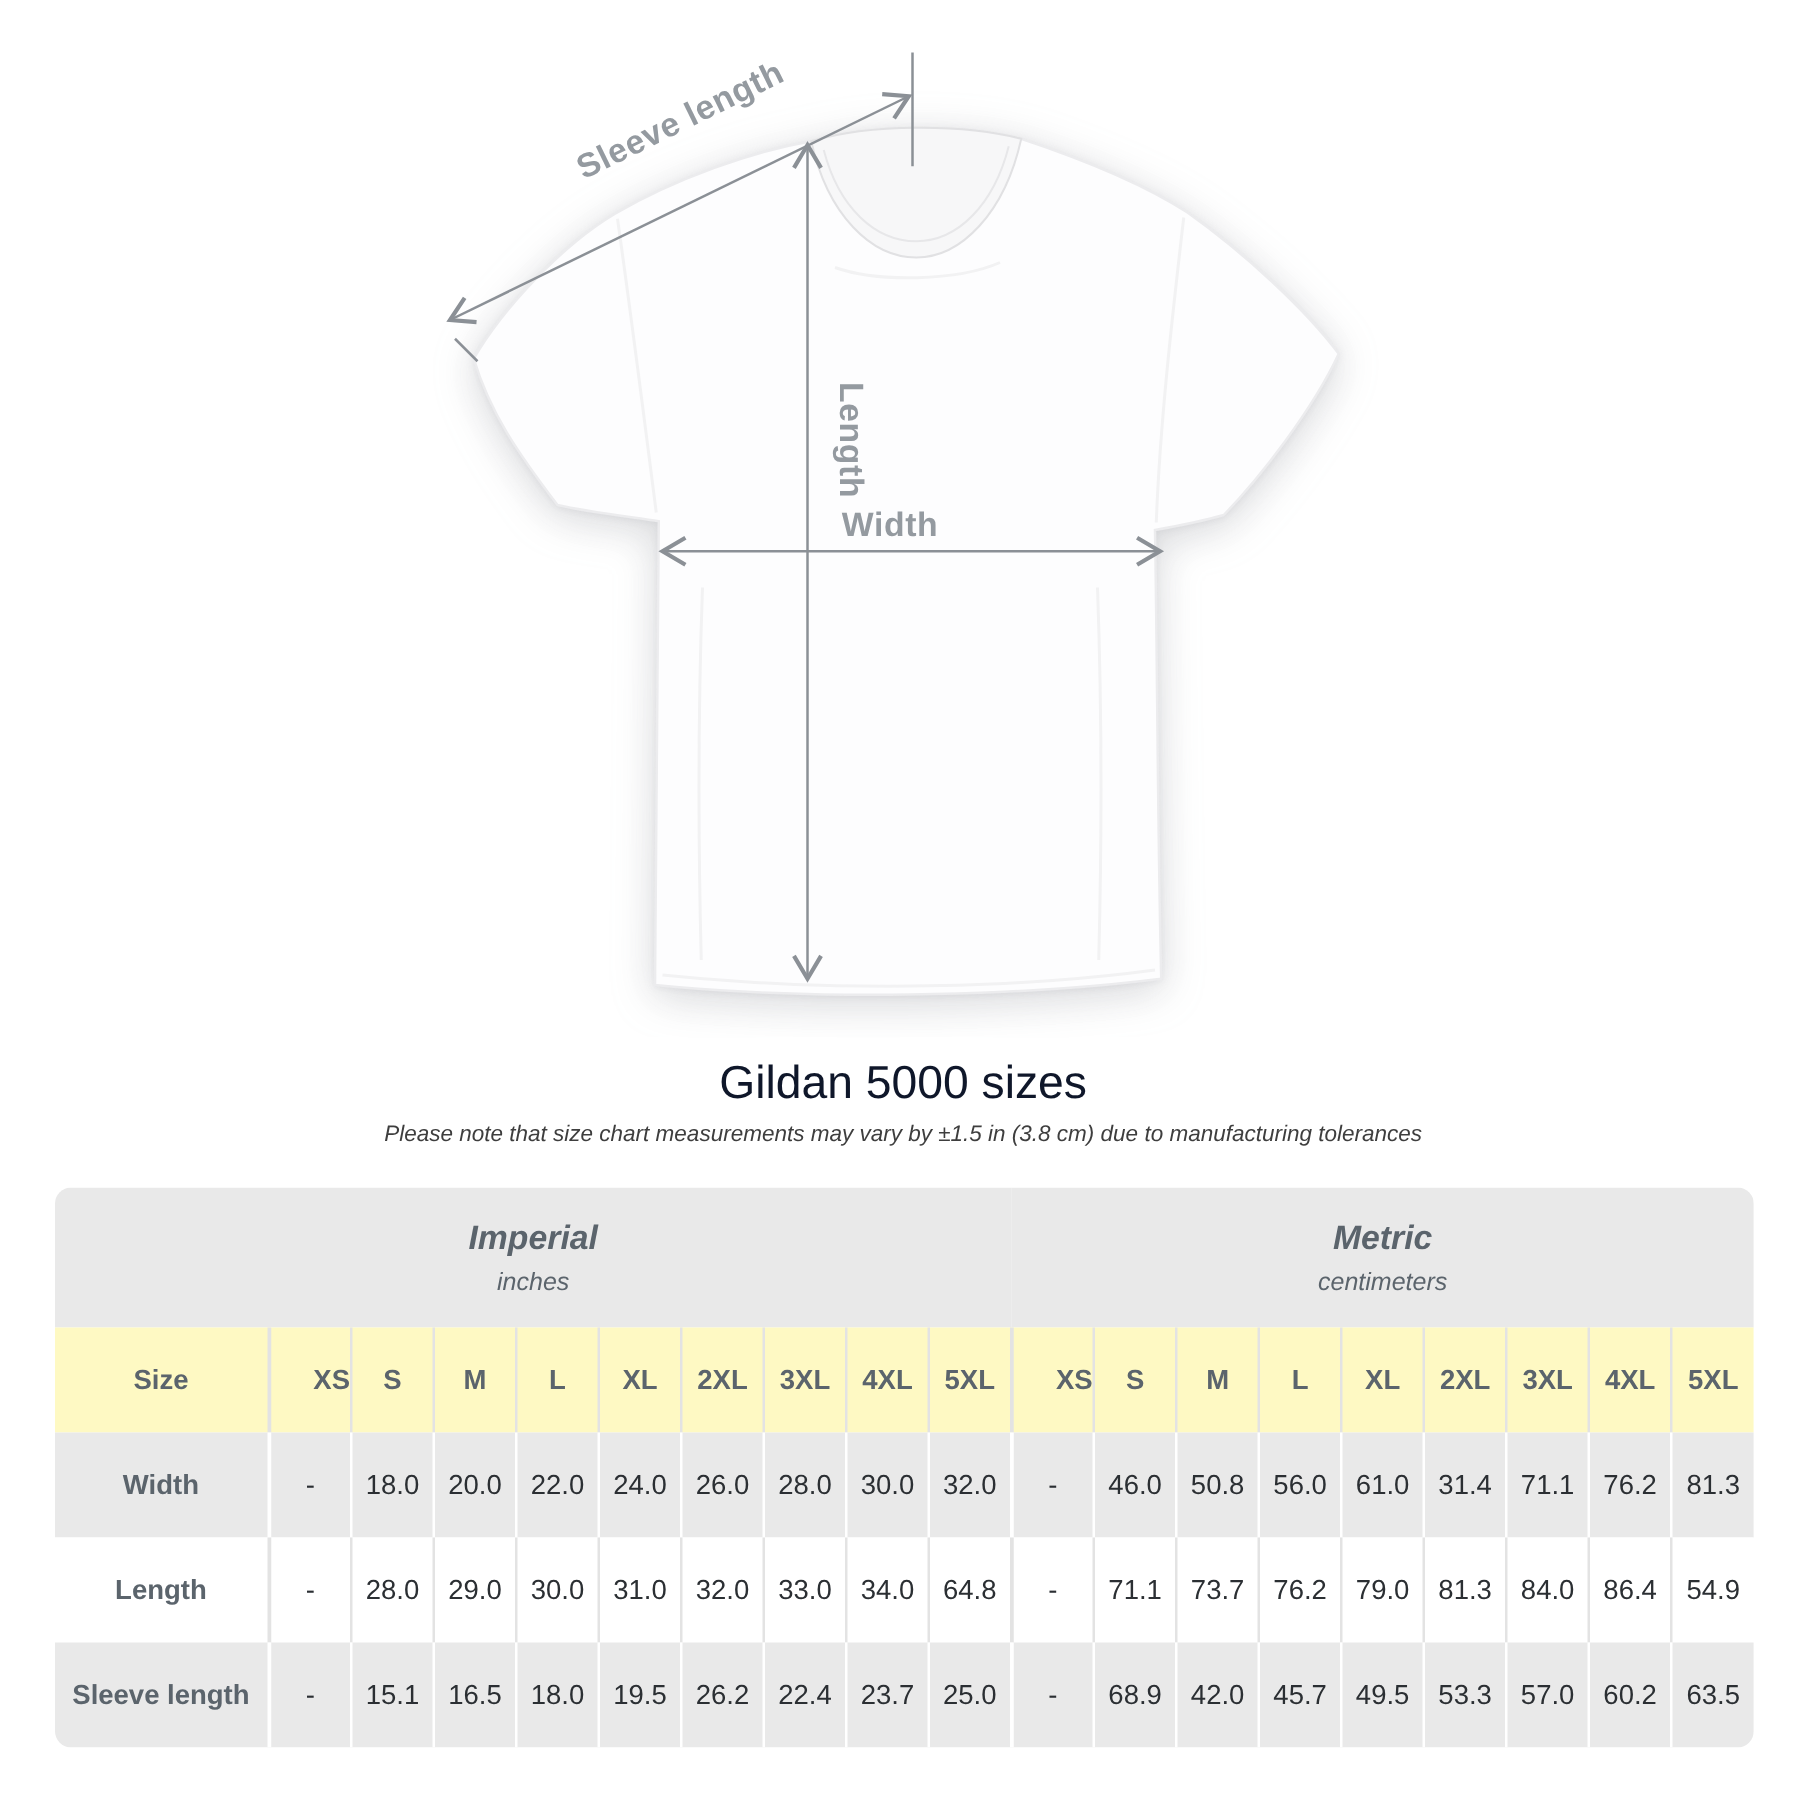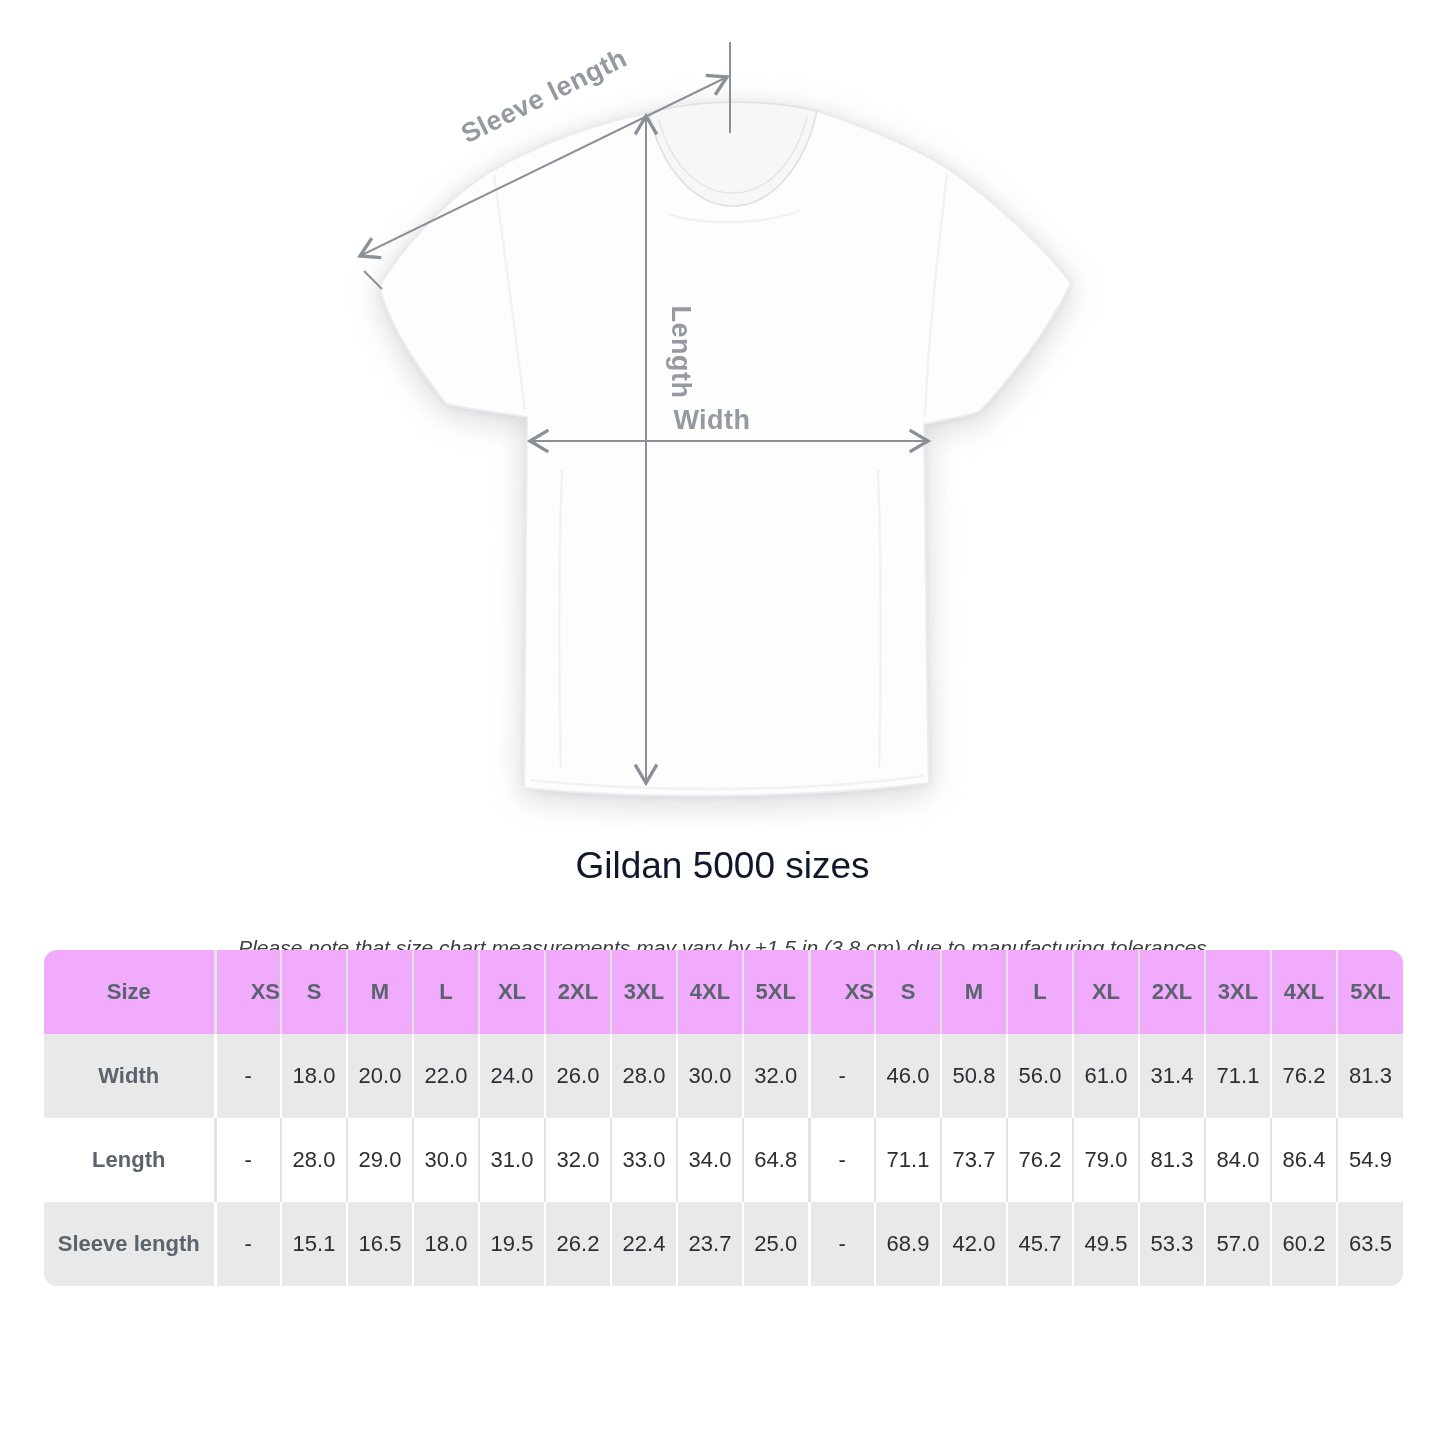--- a/index.html
+++ b/index.html
@@ -16,37 +16,37 @@
   .crease{fill:none;stroke:#f2f2f3;stroke-width:2.4;}
   .dim{stroke:#8b9096;stroke-width:2;fill:none;}
   .dim-label{fill:#949aa0;font-size:27px;font-weight:bold;letter-spacing:.5px;}
   
   .page-title{
     position:absolute;left:0;top:846;width:100%;text-align:center;
     font-size:37px;line-height:40px;font-weight:normal;color:#0f172a;top:846px;
   }
   .page-subtitle{
     position:absolute;left:0;top:894px;width:100%;text-align:center;
-    font-size:21px;line-height:27px;font-style:italic;color:#3e3e3e;margin-top:40px;
+    font-size:18px;line-height:27px;font-style:italic;color:#3e3e3e;
   }
   
   .table-wrap{
     position:absolute;left:44px;top:950px;width:1359px;border-radius:13px;overflow:hidden;
   }
   table.size-table{border-collapse:collapse;table-layout:fixed;width:1359px;}
   .col-label{width:171px;}
   .col-size{width:66px;}
   .size-table th,.size-table td{
     padding:0;text-align:center;vertical-align:middle;
     font-size:22px;color:#2b2f33;font-weight:normal;
   }
   tr.band th{height:112px;background:#e9e9e9;vertical-align:middle;}
   .unit{font-size:27px;font-weight:bold;font-style:italic;color:#5b646c;line-height:30px;}
   .unit-sub{font-size:20px;font-style:italic;color:#5b646c;line-height:24px;margin-top:9px;}
-  tr.sizes th{height:84px;background:#f0abfc;font-weight:bold;color:#5b646c;}
+  tr.sizes th{height:84px;background:#fef9c3;font-weight:bold;color:#5b646c;}
   tr.sizes th.c{border-left:2px solid #e3e3e3;}
   tr.sizes th.grp{border-left-width:3px;text-align:right;}
   tbody tr{height:84px;}
   tbody tr.gray td{background:#e9e9e9;}
   tbody tr.white td{background:#ffffff;}
   tbody tr.gray td.c{border-left:2px solid #ffffff;}
   tbody tr.white td.c{border-left:2px solid #e3e3e3;}
   tbody tr.gray td.grp,tbody tr.white td.grp{border-left-width:3px;}
   td.rowlabel{font-weight:bold;color:#5b646c;}
 </style>
@@ -130,20 +130,30 @@
           <col class="col-size">
           <col class="col-size">
           <col class="col-size">
           <col class="col-size">
           <col class="col-size">
           <col class="col-size">
           <col class="col-size">
           <col class="col-size">
       </colgroup>
       <thead>
+        <tr class="band">
+          <th colspan="10">
+            <div class="unit">Imperial</div>
+            <div class="unit-sub">inches</div>
+          </th>
+          <th colspan="9">
+            <div class="unit">Metric</div>
+            <div class="unit-sub">centimeters</div>
+          </th>
+        </tr>
         <tr class="sizes" id="size-cols">
           <th class="rowlabel">Size</th>
 
         <th class="c grp">XS</th>
             <th class="c">S</th>
             <th class="c">M</th>
             <th class="c">L</th>
             <th class="c">XL</th>
             <th class="c">2XL</th>
             <th class="c">3XL</th>

